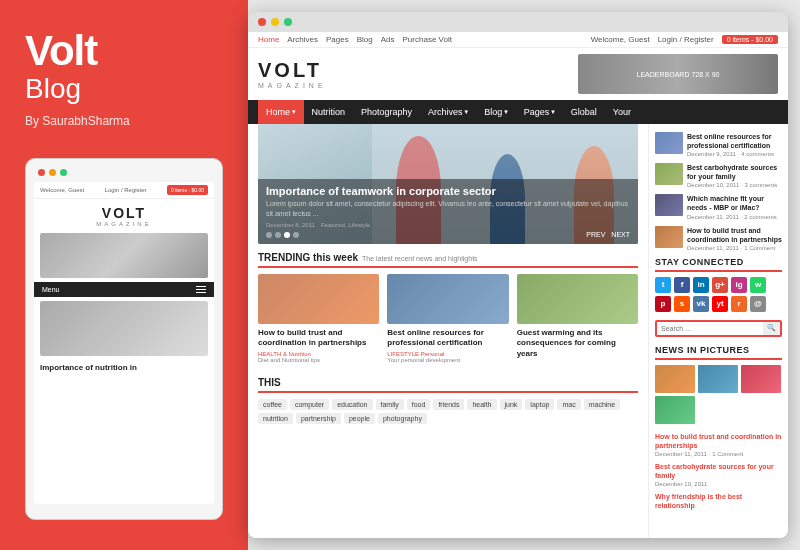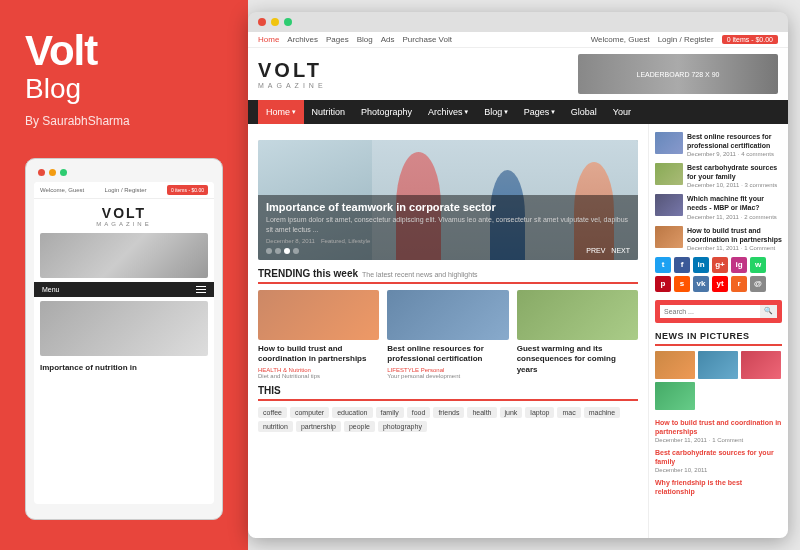--- a/index.html
+++ b/index.html
@@ -175,21 +175,21 @@
     
     .content-area {
       display: flex;
       flex: 1;
       overflow: hidden;
     }
 
     
     .main-content {
       flex: 1;
-      padding: 16px 10px;
+      padding: 0 10px;
       overflow: hidden;
     }
 
     
     .featured-slider {
       position: relative;
       height: 120px;
       background: linear-gradient(135deg, #ccc 0%, #aaa 100%);
       border-radius: 2px;
       margin-bottom: 8px;
@@ -248,21 +248,21 @@
     .si-gplus { background: #dd4b39; }
     .si-instagram { background: #c13584; }
     .si-whatsapp { background: #25d366; }
     .si-pinterest { background: #bd081c; }
     .si-soundcloud { background: #ff5500; }
     .si-vk { background: #4a76a8; }
     .si-youtube { background: #ff0000; }
     .si-rss { background: #f26522; }
     .si-email { background: #888; }
 
-    .search-bar { display: flex; border: 5px solid #ef4444; border-radius: 2px; margin-bottom: 8px; }
+    .search-bar { display: flex; border: 2px solid #ef4444; border-radius: 2px; margin-bottom: 8px; }
     .search-input { flex: 1; font-size: 7px; padding: 3px 4px; border: none; outline: none; color: #888; }
     .search-btn { background: #eee; border: none; padding: 2px 4px; cursor: pointer; font-size: 7px; }
 
     
     .pictures-grid { display: flex; flex-wrap: wrap; gap: 3px; margin-bottom: 8px; }
     .pic-thumb { width: 40px; height: 28px; border-radius: 1px; }
     .pic-1 { background: linear-gradient(135deg, #cc8844 0%, #ee9955 100%); }
     .pic-2 { background: linear-gradient(135deg, #4488aa 0%, #66aacc 100%); }
     .pic-3 { background: linear-gradient(135deg, #cc4455 0%, #ee6677 100%); }
     .pic-4 { background: linear-gradient(135deg, #44aa66 0%, #66cc88 100%); }
@@ -402,21 +402,21 @@
                   <div style="display:flex;gap:6px;">
                     <span style="font-size:7px;color:#fff;cursor:pointer;">PREV</span>
                     <span style="font-size:7px;color:#fff;cursor:pointer;">NEXT</span>
                   </div>
                 </div>
               </div>
             </div>
           </div>
         </div>
 
-        <div style="margin-bottom:6px;">
+        <div style="margin-bottom:14px;">
           <div class="section-header">
             <span>TRENDING this week</span>
             <span class="section-sub">The latest recent news and highlights</span>
           </div>
           <div class="trending-grid">
             <div class="trending-item">
               <div class="trending-img trending-img-1"></div>
               <div class="trending-title">How to build trust and coordination in partnerships</div>
               <div class="trending-cat">HEALTH &amp; Nutrition</div>
               <div style="font-size:6px;color:#888;">Diet and Nutritional tips</div>
@@ -496,20 +496,21 @@
             <div class="popular-text">
               <div class="popular-title">How to build trust and coordination in partnerships</div>
               <div class="popular-meta">
                 <span>December 11, 2011</span> · 
                 <span>1 Comment</span>
               </div>
             </div>
           </div>
         </div>
 
+        <div class="sidebar-section-title">STAY CONNECTED</div>
         <div class="social-icons">
           <div class="social-icon si-twitter">t</div>
           <div class="social-icon si-facebook">f</div>
           <div class="social-icon si-linkedin">in</div>
           <div class="social-icon si-gplus">g+</div>
           <div class="social-icon si-instagram">ig</div>
           <div class="social-icon si-whatsapp">w</div>
           <div class="social-icon si-pinterest">p</div>
           <div class="social-icon si-soundcloud">s</div>
           <div class="social-icon si-vk">vk</div>

